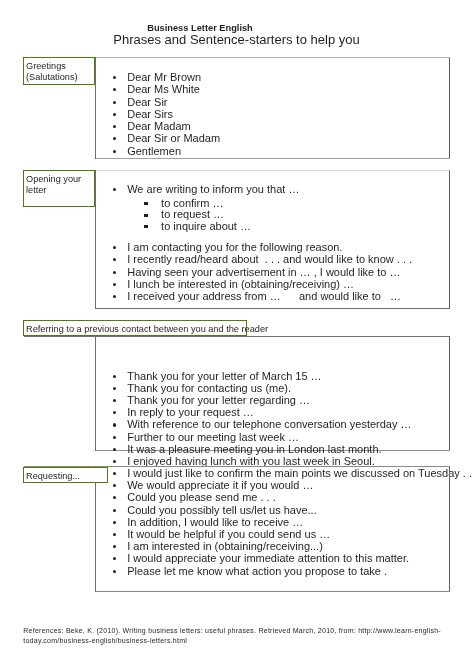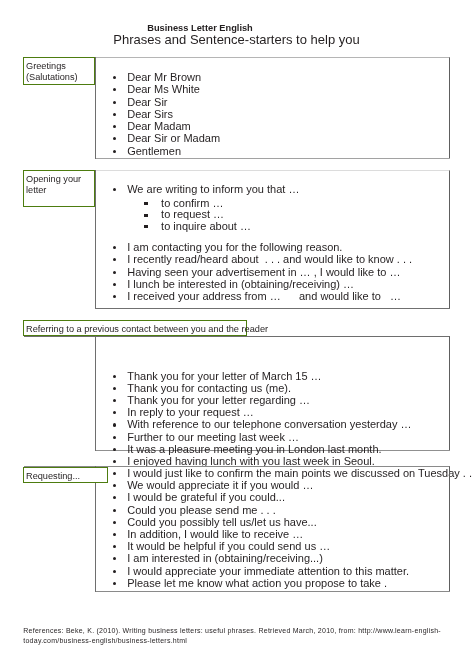--- a/index.html
+++ b/index.html
@@ -90,21 +90,20 @@
         <li class="">I would just like to confirm the main points we discussed on Tuesday . .</li>
       </ul>
       <div class="box" style="left: 24px; top: 466.4px; width: 426px; height: 125.6px; border-top-color: rgb(138, 138, 138);"></div>
       <div class="box-bottom" style="left: 95px; top: 591px; width: 355px; background: rgb(138, 138, 138);"></div>
       <div class="vline" style="left: 95px; top: 466.4px; height: 125.6px;"></div>
       <div class="label" style="left: 23px; top: 466.8px; width: 85px; height: 16px;">
         <div>Requesting...</div>
       </div>
       <ul class="items" style="left: 113px; top: 479.1px;">
         <li class="">We would appreciate it if you would …</li>
-        <li class="">I would be grateful if you could...</li>
         <li class="">Could you please send me . . .</li>
         <li class="">Could you possibly tell us/let us have...</li>
         <li class="">In addition, I would like to receive …</li>
         <li class="">It would be helpful if you could send us …</li>
         <li class="">I am interested in (obtaining/receiving...)</li>
         <li class="">I would appreciate your immediate attention to this matter.</li>
         <li class="">Please let me know what action you propose to take .</li>
       </ul>
     </div>
   <div class="refs">References: Beke, K. (2010). Writing business letters: useful phrases. Retrieved March, 2010, from: http://www.learn-english-today.com/business-english/business-letters.html</div>

